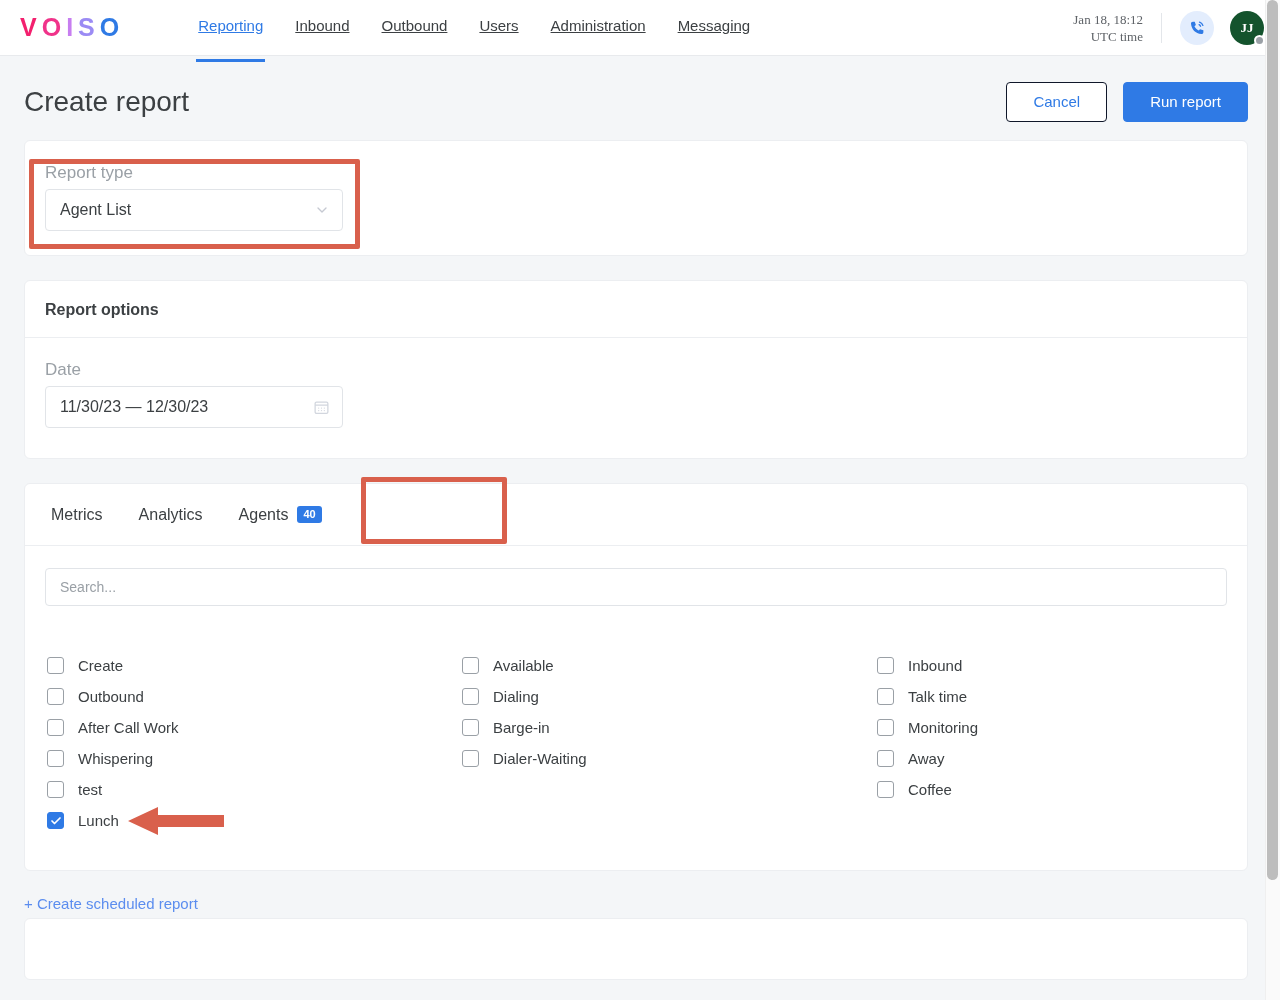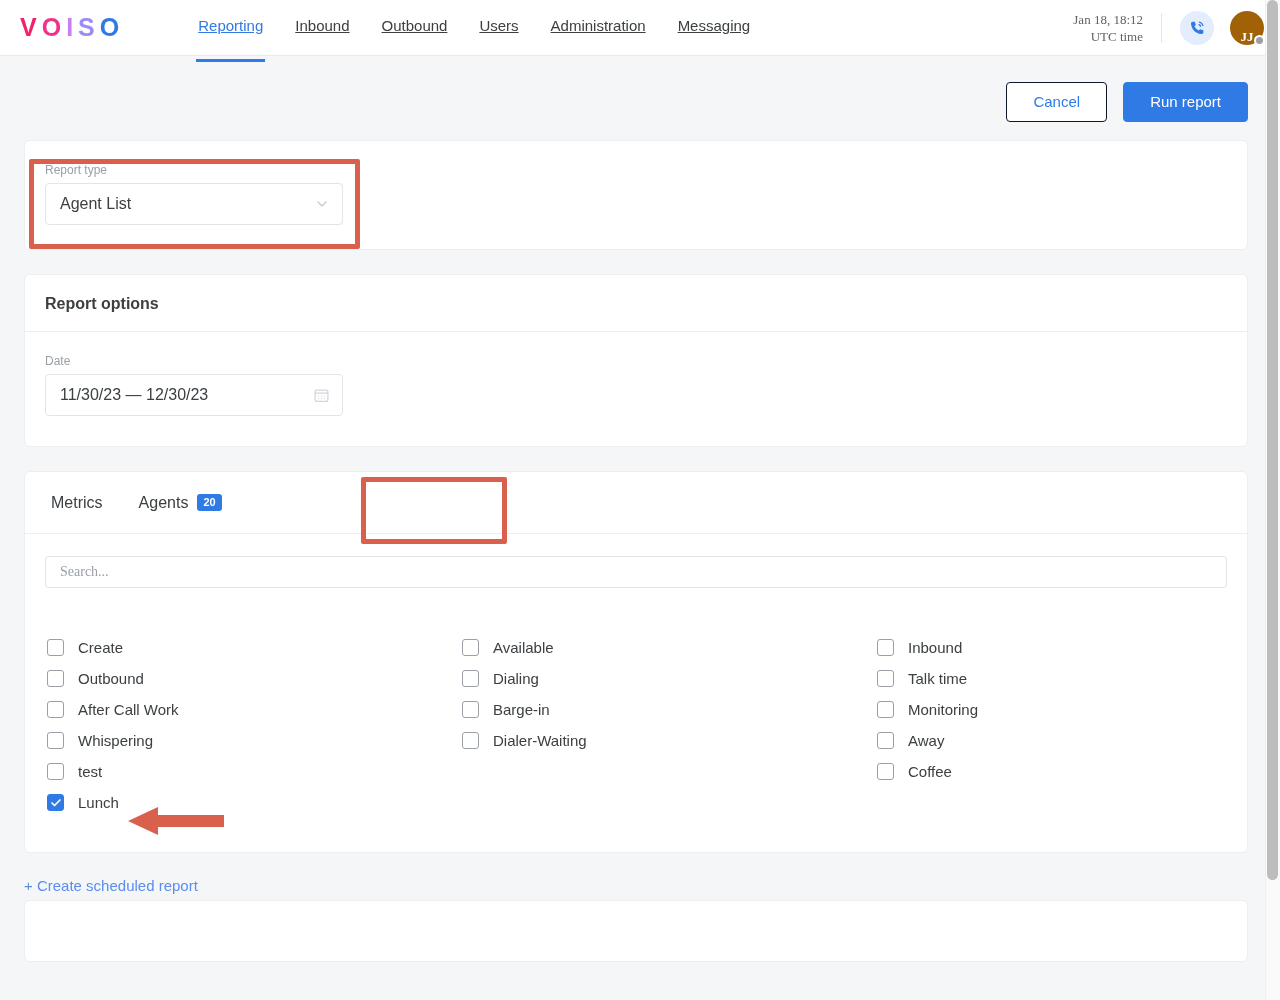--- a/index.html
+++ b/index.html
@@ -75,23 +75,23 @@
   .divider-v { width:1px; height:30px; background:#e3e6ea; }
   .phone-btn {
     width: 34px; height: 34px; border-radius: 50%;
     background: #e3edfd;
     display:flex; align-items:center; justify-content:center;
     margin-left: 18px;
     cursor: pointer;
   }
   .avatar {
     width: 34px; height: 34px; border-radius: 50%;
-    background: #a16207;
+    background: #14532d;
     color: #fff; font-size: 13px; font-weight: 600;
-    display: flex; align-items: flex-end; justify-content: center;
+    display: flex; align-items: center; justify-content: center;
     margin-left: 16px;
     position: relative;
     cursor: pointer;
   }
   .avatar .dot {
     position: absolute; right: -1px; bottom: -1px;
     width: 11px; height: 11px; border-radius: 50%;
     background: #9aa0a6; border: 2px solid #fff;
   }
 
@@ -117,21 +117,21 @@
     border:1px solid #eceef1;
     border-radius: 6px;
     margin: 0 32px 24px 24px;
   }
   .card-section-title {
     font-size: 16px; font-weight: 700; color:#3c4043;
     padding: 20px 20px 18px 20px;
     border-bottom: 1px solid #eceef1;
   }
 
-  .field-label { font-size: 12px; color:#9aa0a6; margin-bottom: 6px; }
+  .field-label { font-size: 17px; color:#9aa0a6; margin-bottom: 6px; }
   .field {
     position: relative;
     width: 298px; height: 42px;
     border:1px solid #e1e4e8; border-radius:4px;
     background:#fff;
     display:flex; align-items:center;
     padding: 0 14px;
     font-size: 16px; color:#3c4043;
     cursor: pointer;
   }
@@ -161,24 +161,24 @@
   }
   .badge {
     background:#2f7ae5; color:#fff;
     font-size:11px; font-weight:600;
     border-radius:3px; padding:2px 6px; min-width:18px; text-align:center;
     line-height:13px;
   }
 
   .search-wrap { padding: 22px 20px 10px 20px; }
   .search-input {
-    width:100%; height:32px;
+    width:100%; height:38px;
     border:1px solid #e1e4e8; border-radius:4px;
     padding: 0 14px; font-size:14px;
-    font-family:Liberation Serif, serif;
+    font-family:Liberation Sans, sans-serif;
     color:#4c1d95; background:#fff; outline:none;
   }
   .search-input::placeholder { color:#9aa0a6; }
 
   .checks {
     display: grid;
     grid-template-columns: 415px 415px 1fr;
     padding: 34px 20px 34px 22px;
     column-gap: 0;
   }
@@ -248,20 +248,21 @@
     </div>
     <div class="avatar">
       <span>JJ</span>
       <span class="dot"></span>
     </div>
   </div>
 </div>
 
 
 <div class="page-head">
+  <div class="page-title">Create report</div>
   <div class="head-actions">
     <div class="btn btn-outline">Cancel</div>
     <div class="btn btn-primary">Run report</div>
   </div>
 </div>
 
 
 <div class="card" style="padding:22px 20px 24px 20px;">
   <div class="field-label">Report type</div>
   <div class="field">
@@ -297,22 +298,25 @@
   </div>
 </div>
 
 
 <div class="card">
   <div class="tabs">
     <div class="tab">
       <span>Metrics</span>
     </div>
     <div class="tab">
+      <span>Analytics</span>
+    </div>
+    <div class="tab">
       <span>Agents</span>
-      <span class="badge">20</span>
+      <span class="badge">40</span>
     </div>
   </div>
 
   <div class="search-wrap">
     <input class="search-input" type="text" placeholder="Search..." style="">
   </div>
 
   <div class="checks">
 
     <div>

